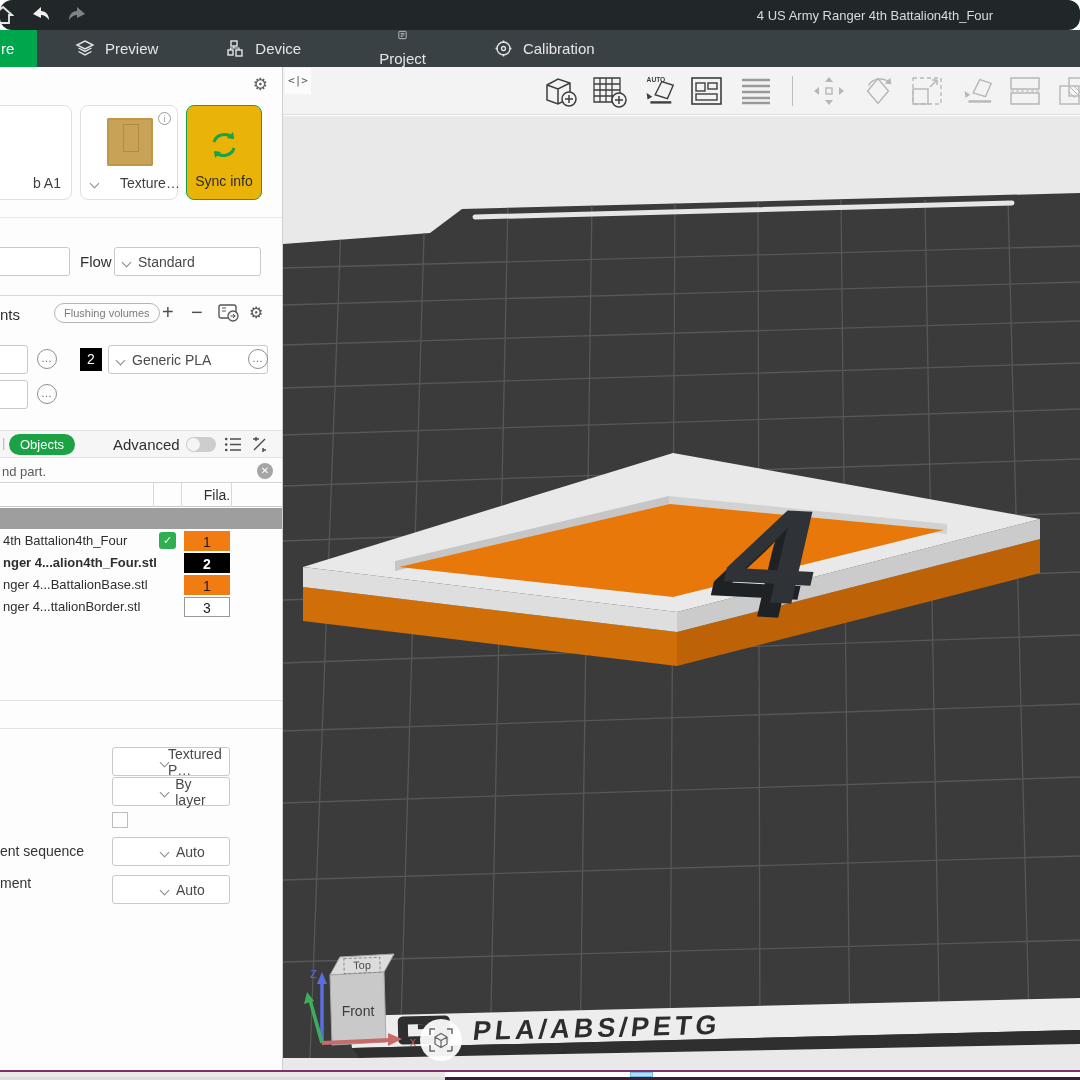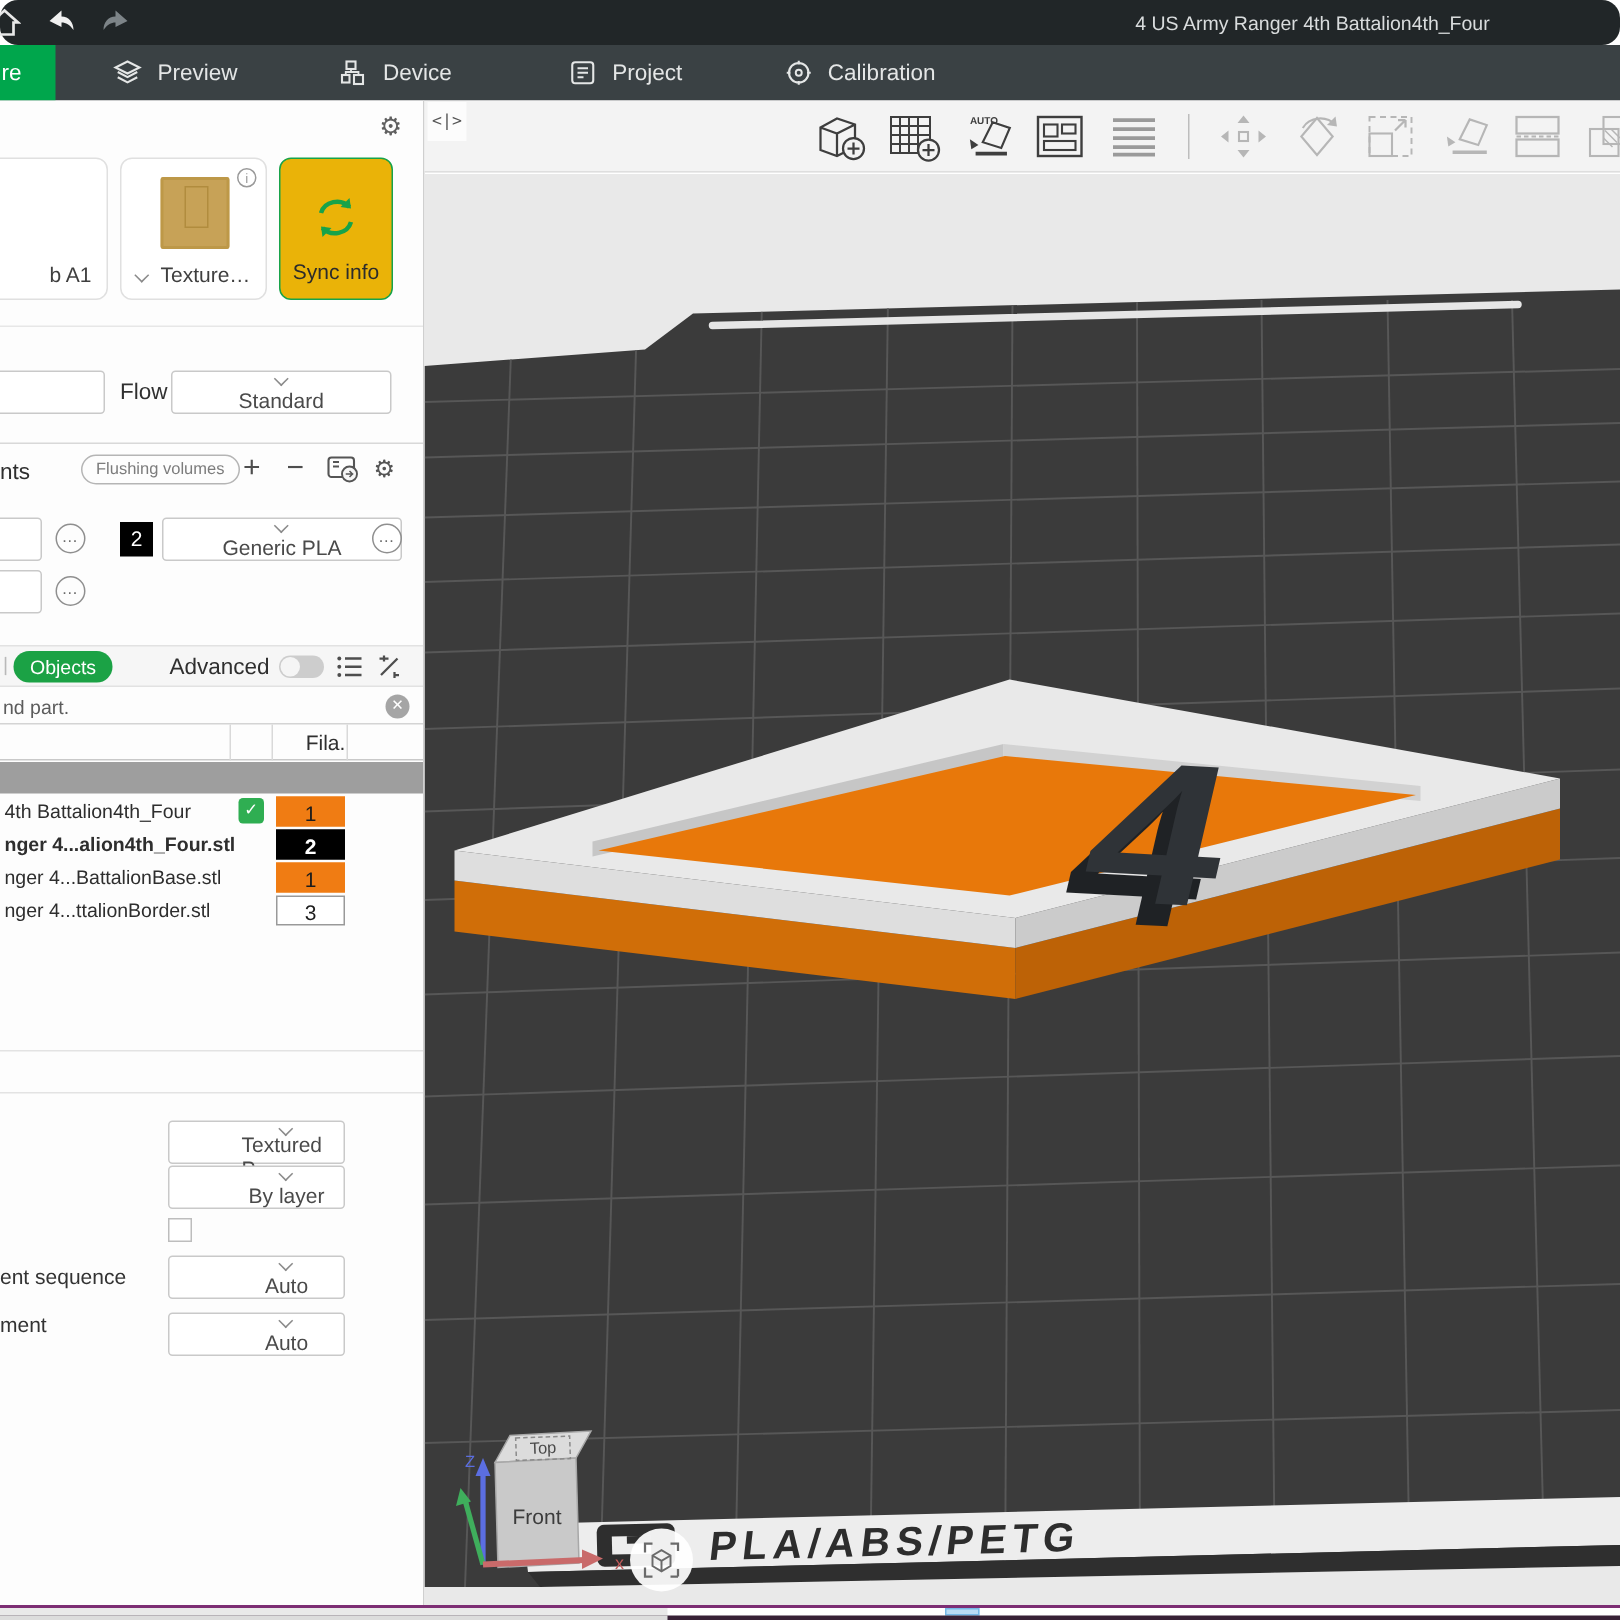--- a/index.html
+++ b/index.html
@@ -11,49 +11,49 @@
   .titlebar .win-title{position:absolute;left:670px;top:0;width:410px;height:30px;display:flex;align-items:center;justify-content:center;color:#d9dcdd;font-size:13px;}
   .tb-icon{position:absolute;top:4px;width:22px;height:22px;}
 
   
   .tabbar{position:absolute;left:0;top:30px;width:1080px;height:37px;background:#3a4144;display:flex;align-items:stretch;}
   .tab-active{width:37px;background:#00a64c;color:#fff;font-size:15px;display:flex;align-items:center;padding-left:1px;}
   .tab{display:flex;align-items:center;gap:10px;color:#e4e6e6;font-size:15px;padding:0 10px;}
   .tab svg{display:block;}
   .tab-preview{margin-left:28px;}
   .tab-device{margin-left:48px;}
-  .tab-project{margin-left:58px;}
+  .tab-project{margin-left:58px;flex-direction:column;}
   .tab-calibration{margin-left:48px;}
 
   
   .panel{position:absolute;left:0;top:67px;width:283px;height:1003px;background:#fdfdfd;border-right:1px solid #cfcfcf;overflow:hidden;}
   .panel .gear-top{position:absolute;right:14px;top:7px;font-size:17px;color:#606060;}
 
   .card{position:absolute;background:#fff;border:1px solid #e0e0e0;border-radius:8px;}
   .card-printer{left:-90px;top:38px;width:162px;height:95px;}
   .card-printer .lbl{position:absolute;right:10px;bottom:8px;font-size:14px;color:#3f3f3f;}
   .card-plate{left:80px;top:38px;width:98px;height:95px;}
   .plate-thumb{position:absolute;left:26px;top:12px;width:46px;height:48px;background:#c7a257;border-radius:2px;box-shadow:inset 0 0 0 2px #bd9848;}
   .plate-thumb::after{content:"";position:absolute;left:16px;top:6px;width:14px;height:26px;border:1px solid #b18c3e;}
   .card-plate .info-badge{position:absolute;right:6px;top:6px;width:13px;height:13px;border:1px solid #9a9a9a;border-radius:50%;color:#9a9a9a;font-size:9px;line-height:12px;text-align:center;}
-  .card-plate .lbl{position:absolute;left:10px;bottom:8px;font-size:14px;color:#3f3f3f;display:flex;align-items:center;gap:8px;}
+  .card-plate .lbl{position:absolute;left:10px;bottom:8px;font-size:14px;color:#3f3f3f;display:flex;align-items:center;gap:21px;}
   .card-sync{left:186px;top:38px;width:76px;height:95px;border:1.5px solid #17a34a;background:#eab308;text-decoration:underline;}
   .card-sync .lbl{position:absolute;left:0;right:0;bottom:10px;text-align:center;font-size:14px;color:#2c2c2c;}
   .card-sync svg{position:absolute;left:50%;top:22px;transform:translateX(-50%);}
 
   .chev{display:inline-block;width:8px;height:8px;position:relative;}
   .chev::before{content:"";position:absolute;left:0;top:1px;width:6px;height:6px;border-left:1.5px solid #8a8a8a;border-bottom:1.5px solid #8a8a8a;transform:rotate(-45deg);}
 
   .hr1{position:absolute;left:0;top:150px;width:283px;height:1px;background:#e7e7e7;}
 
   .flow-row{position:absolute;left:0;top:180px;width:283px;height:30px;text-align:right;}
   .inputbox{position:absolute;background:#fff;border:1px solid #c9c9c9;border-radius:3px;height:29px;}
   .flow-input{left:-40px;top:0;width:110px;}
   .flow-label{position:absolute;left:80px;top:6px;font-size:15px;color:#303030;}
-  .dropdown{position:absolute;background:#fff;border:1px solid #c9c9c9;border-radius:3px;height:29px;display:flex;align-items:center;gap:7px;padding:0 8px;font-size:14px;color:#4a4a4a;flex-direction:column;}
+  .dropdown{position:absolute;background:#fff;border:1px solid #c9c9c9;border-radius:3px;height:29px;display:flex;align-items:center;gap:7px;padding:0 8px;font-size:14px;color:#4a4a4a;}
   .flow-dd{left:114px;top:0;width:147px;}
 
   .sec-line{position:absolute;left:0;top:228px;width:283px;height:1px;background:#d8d8d8;}
   .fil-header{position:absolute;left:0;top:232px;width:283px;height:32px;}
   .fil-header .truncated{position:absolute;left:0px;top:7px;font-size:15px;color:#2f2f2f;}
   .pill-btn{position:absolute;left:54px;top:4px;height:20px;border:1px solid #b5b5b5;border-radius:11px;padding:0 9px;font-size:11px;color:#7c7c7c;line-height:19px;background:#fdfdfd;}
   .fil-header .plus{position:absolute;left:162px;top:2px;font-size:20px;color:#4e4e4e;}
   .fil-header .minus{position:absolute;left:191px;top:2px;font-size:20px;color:#4e4e4e;}
   .fil-header .ams{position:absolute;left:218px;top:4px;}
   .fil-header .gear{position:absolute;left:249px;top:4px;font-size:16px;color:#555;}

